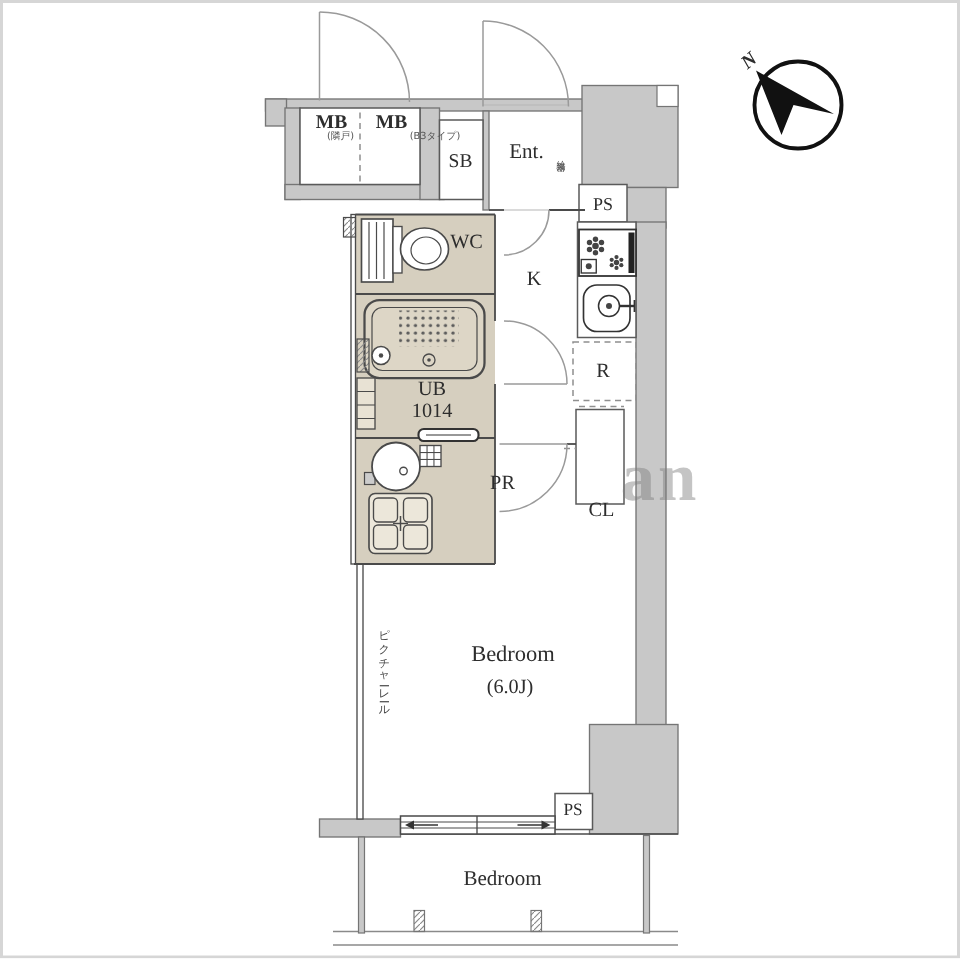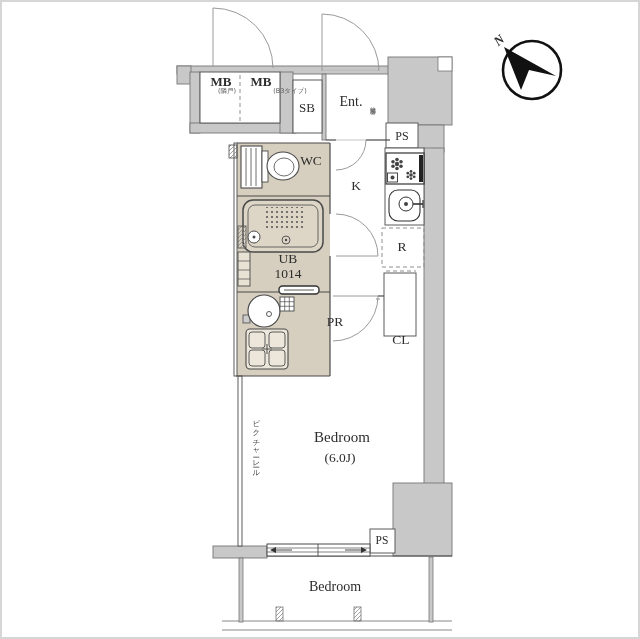--- a/index.html
+++ b/index.html
@@ -230,15 +230,16 @@
   <div class="lbl" style="left:402px;top:247px;font-size:13.5px;">R</div>
   <div class="lbl" style="left:307px;top:322px;font-size:13.5px;margin-left:28px;">PR</div>
   <div class="lbl" style="left:401px;top:300px;font-size:13.5px;margin-top:40px;">CL</div>
   <div class="lbl" style="left:342px;top:437px;font-size:15px;">Bedroom</div>
   <div class="lbl" style="left:340px;top:458px;font-size:13.5px;text-align:right;">(6.0J)</div>
   <div class="lbl jp v" style="left:256px;top:444px;font-size:7.5px;color:#444;">ピクチャーレール</div>
   <div class="lbl" style="left:382px;top:541px;font-size:11.5px;">PS</div>
   <div class="lbl" style="left:335px;top:587px;font-size:14px;">Bedroom</div>
   <div class="lbl north" style="left:499px;top:40px;font-size:13px;transform:translate(-50%,-50%) rotate(-40deg);">N</div>
 
+  <div class="wm" style="left:440px;top:318px;">an</div>
 
   <div class="frame"></div>
 </div>
 
 </body></html>

